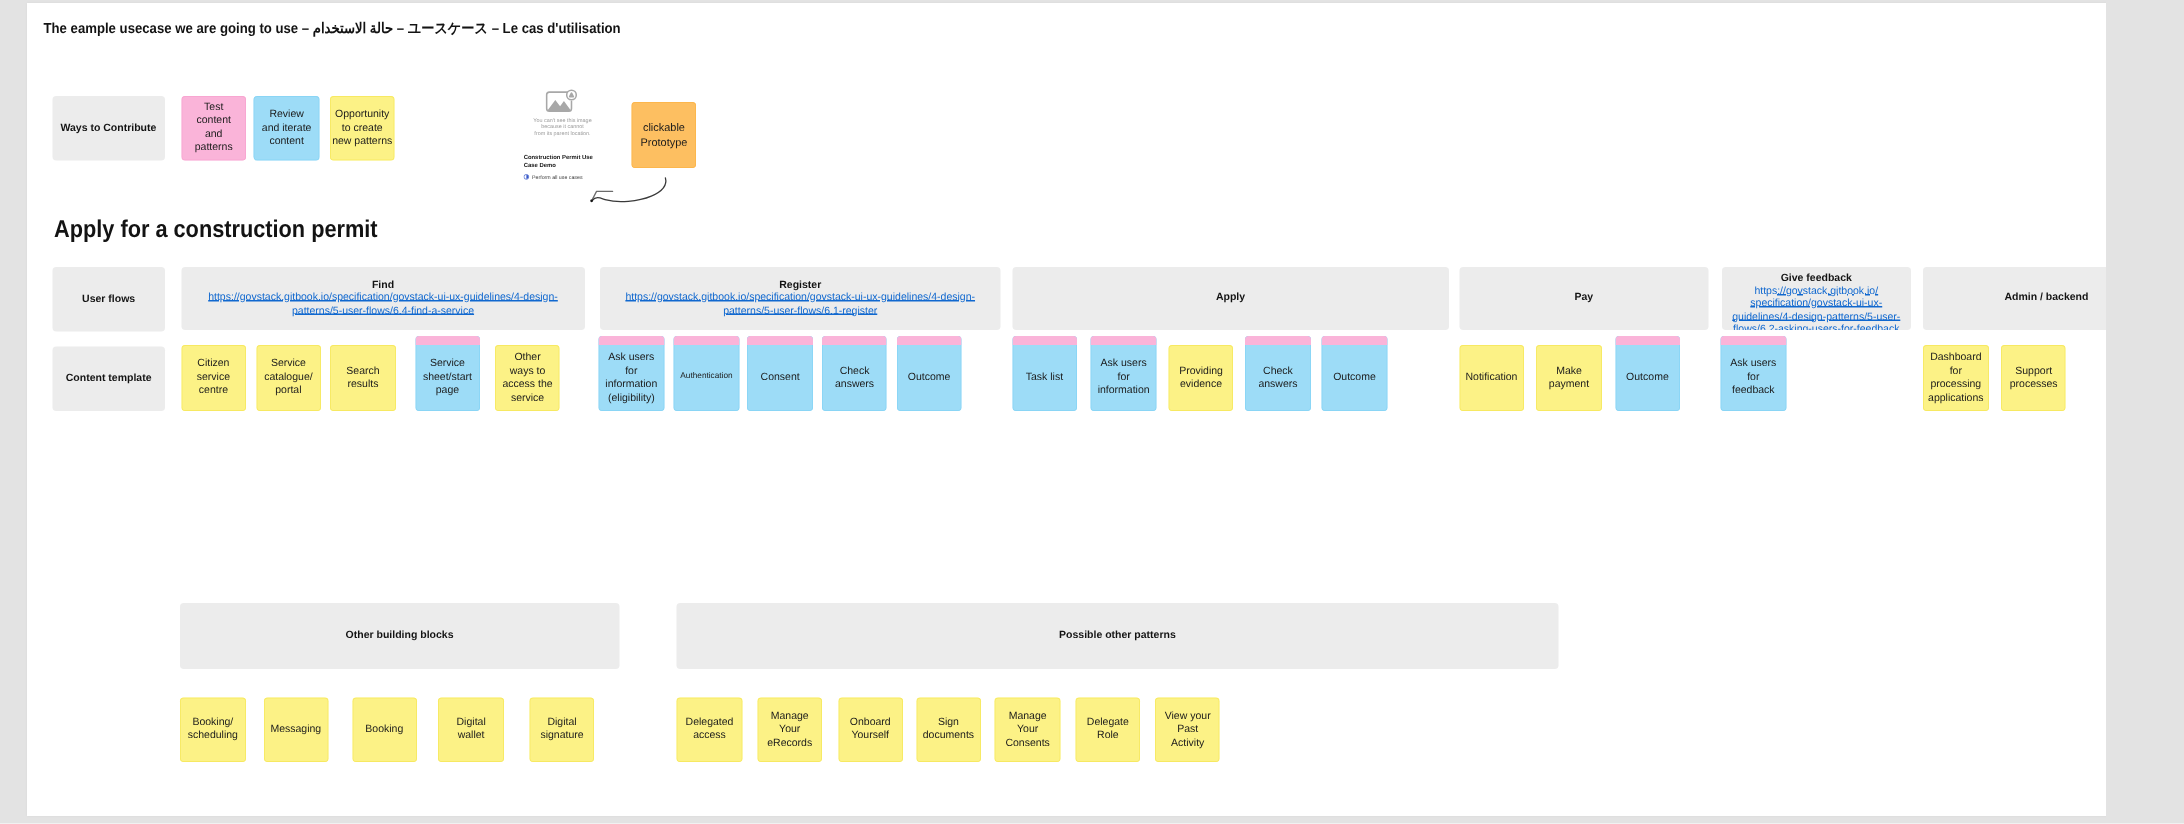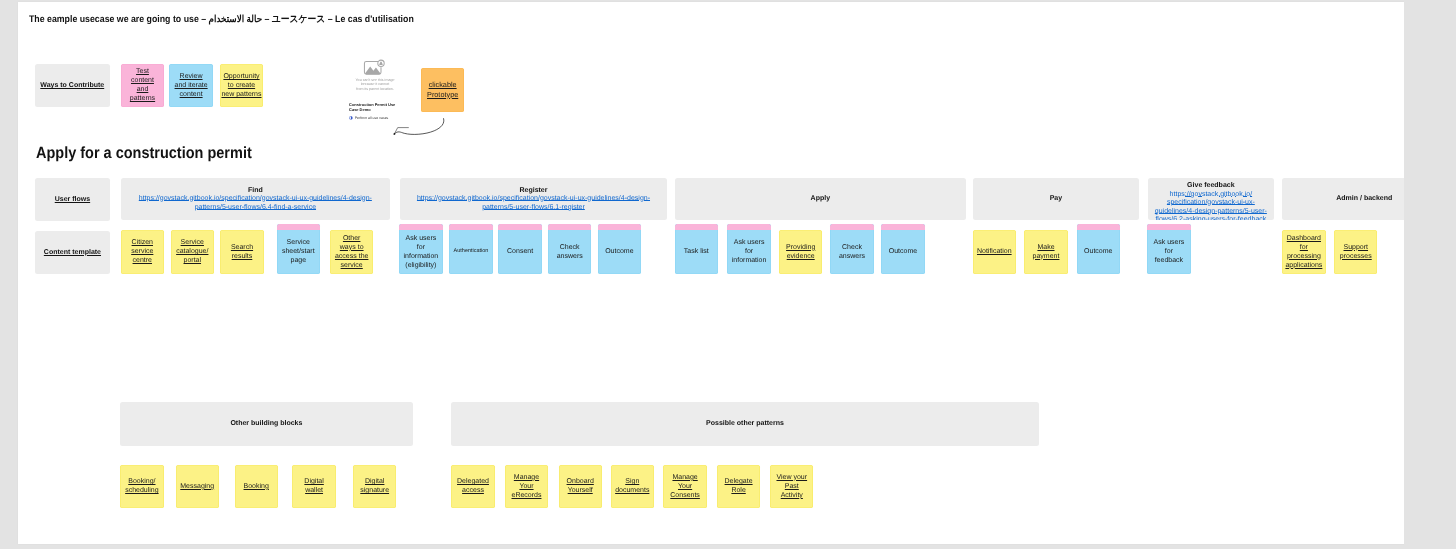--- a/index.html
+++ b/index.html
@@ -13,21 +13,21 @@
   .abs{position:absolute;}
 
   
   .intro-title{left:12.7px;top:15.1px;font-size:9.6px;font-weight:700;color:#131313;white-space:nowrap;
                line-height:1;transform-origin:0 0;transform:scaleX(0.915);}
   .section-title{left:19.5px;top:145.2px;font-size:16.2px;font-weight:700;color:#131313;white-space:nowrap;
                line-height:1;transform-origin:0 0;transform:scaleX(0.895);}
 
   
   .card{position:absolute;border-radius:2.5px;display:flex;align-items:center;justify-content:center;
-        text-align:center;box-sizing:border-box;color:#1b1b1b;line-height:9.0px;padding:1px 2px;font-size:7px;white-space:pre-line;text-decoration:underline;}
+        text-align:center;box-sizing:border-box;color:#1b1b1b;line-height:9.0px;padding:1px 2px;font-size:7px;white-space:pre-line;}
   .card.grey{background:#ececec;font-weight:700;color:#131313;}
   .card.pink{background:#fab4d9;box-shadow:inset 0 0 0 0.6px #f8a6d1;}
   .card.blue{background:#9ddcf7;box-shadow:inset 0 0 0 0.6px #8ad5f5;}
   .card.yellow{background:#fcf286;box-shadow:inset 0 0 0 0.6px #f7e962;}
   .card.orange{background:#fdbf61;box-shadow:inset 0 0 0 0.6px #fcb64c;}
 
   
   .tabcard{position:absolute;border-radius:2.5px;overflow:hidden;background:#9ddcf7;box-shadow:inset 0 0 0 0.6px #8ad5f5;}
   .tabcard .tab{position:absolute;left:0;top:0;width:100%;height:5.8px;background:#fab4d9;}
   .tabcard .body{position:absolute;left:0;top:5.8px;right:0;bottom:0;display:flex;align-items:center;

